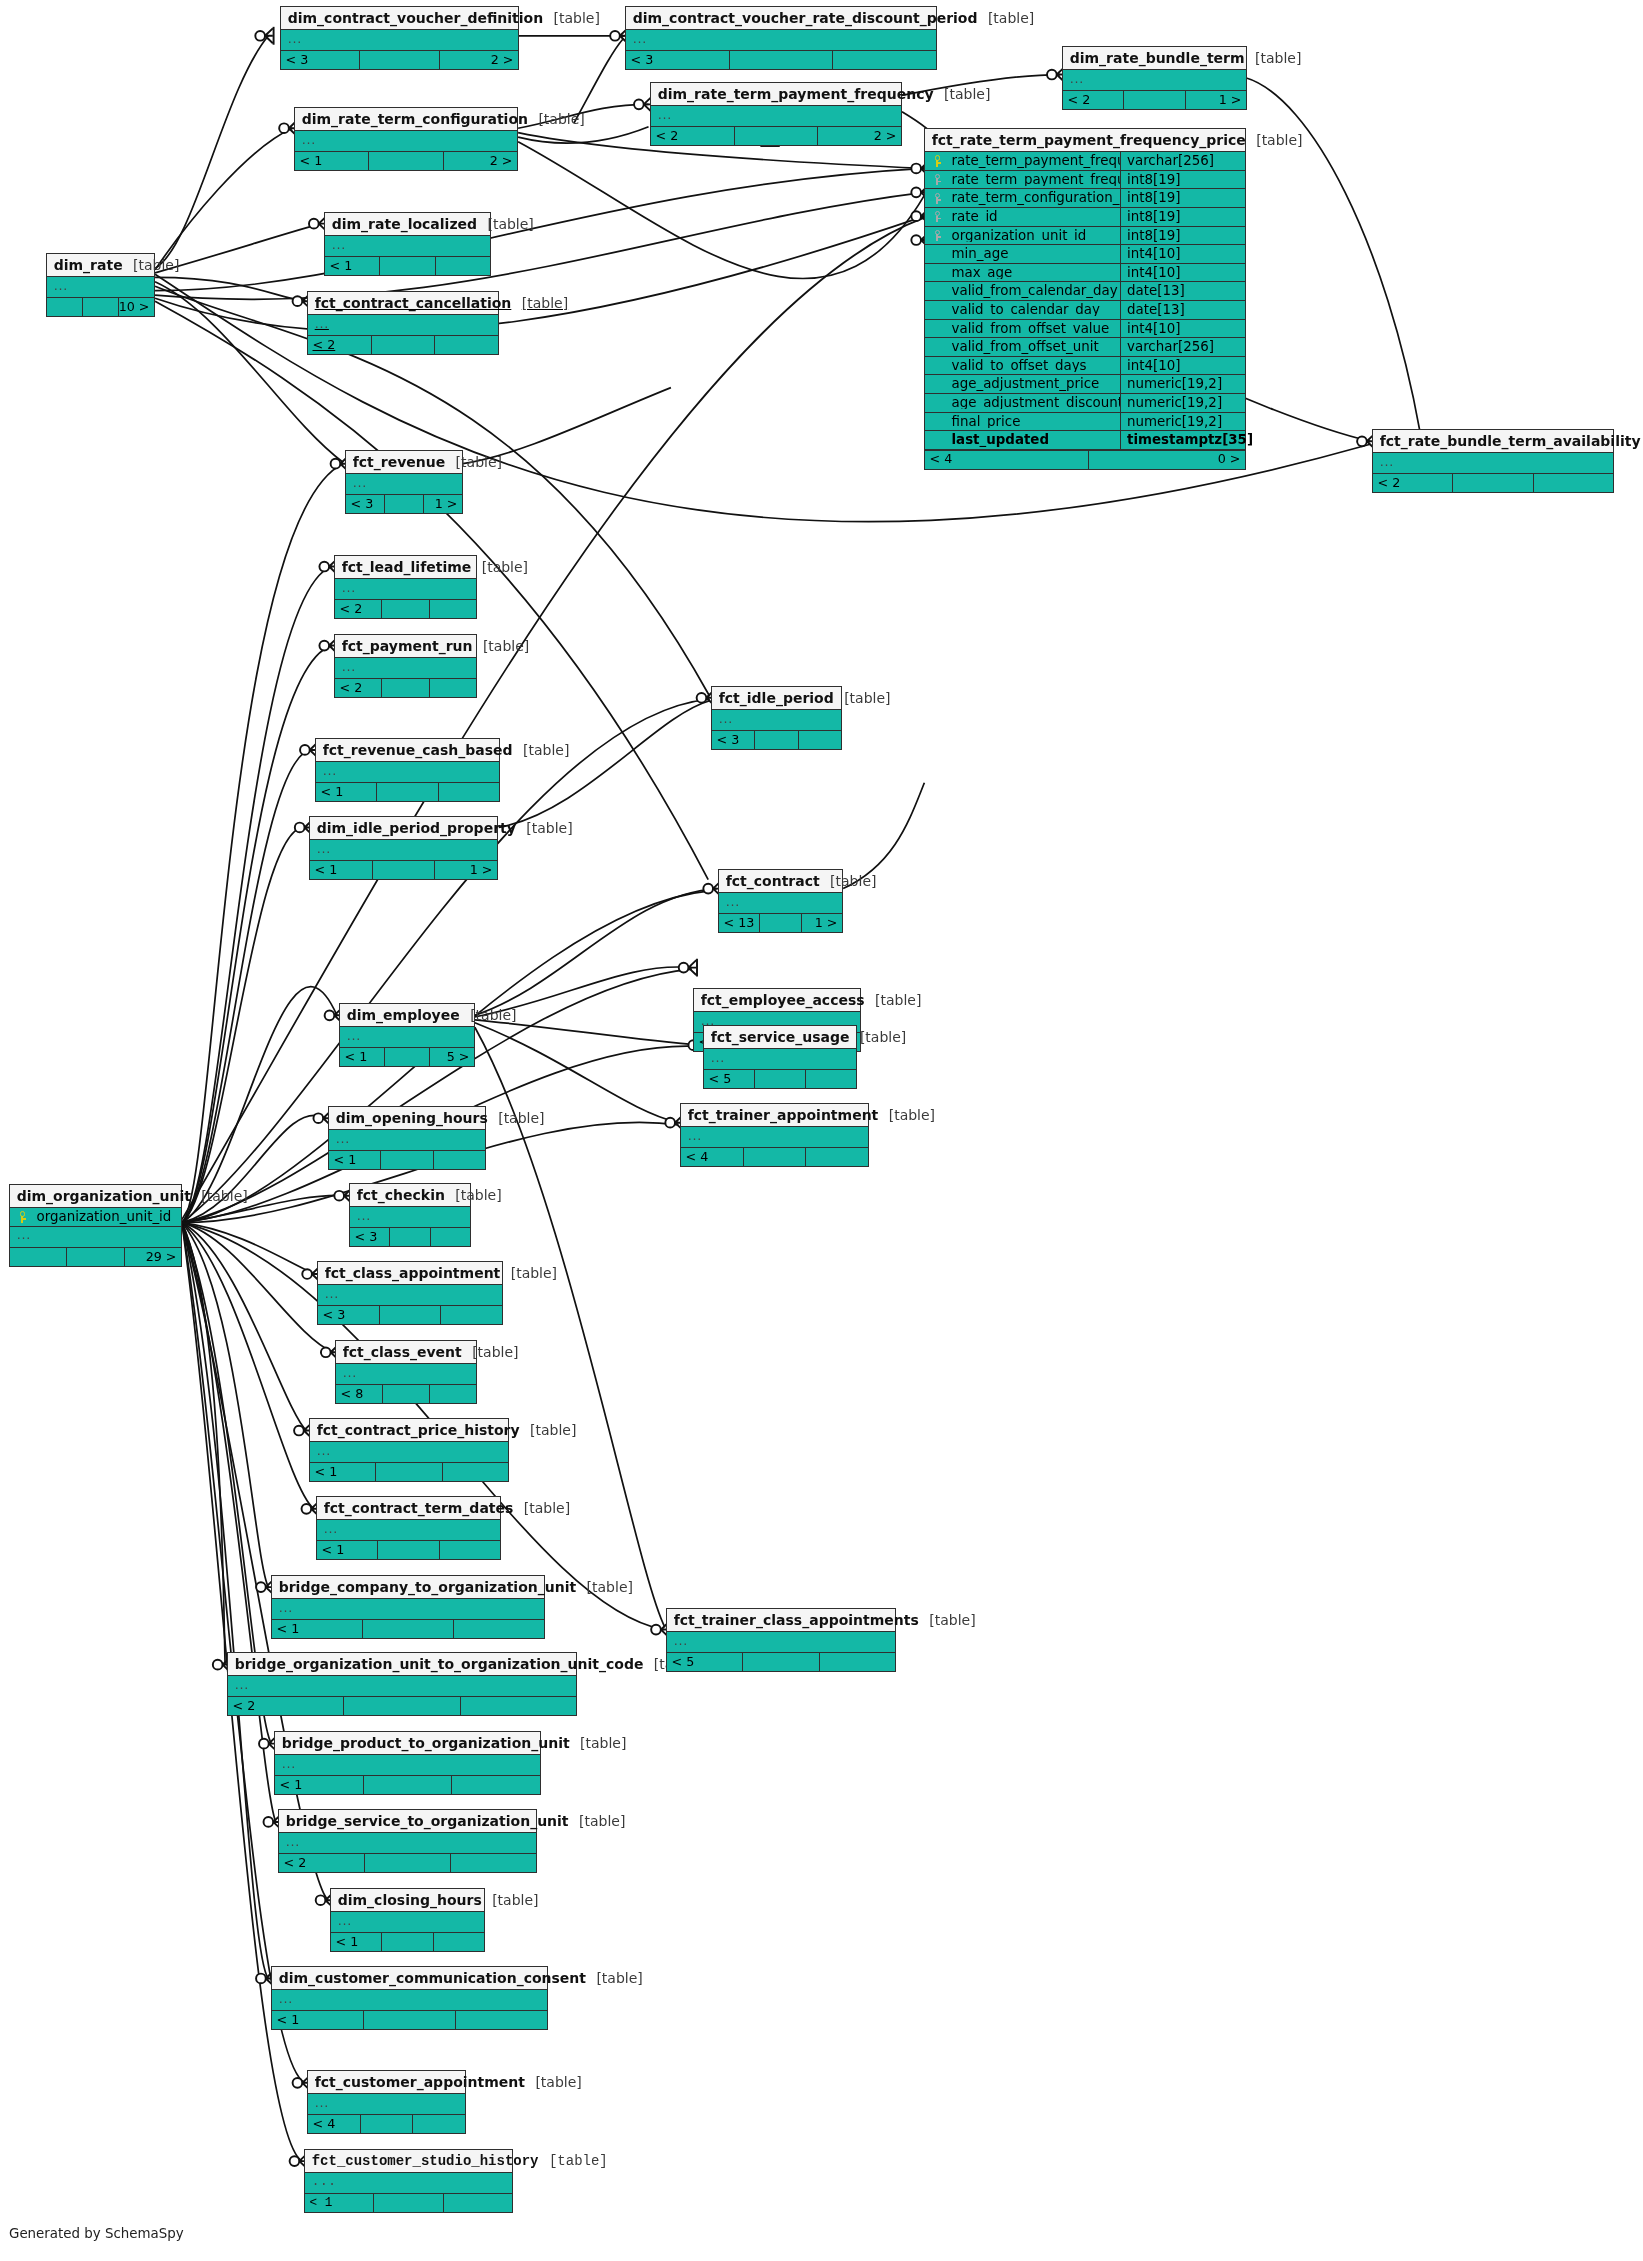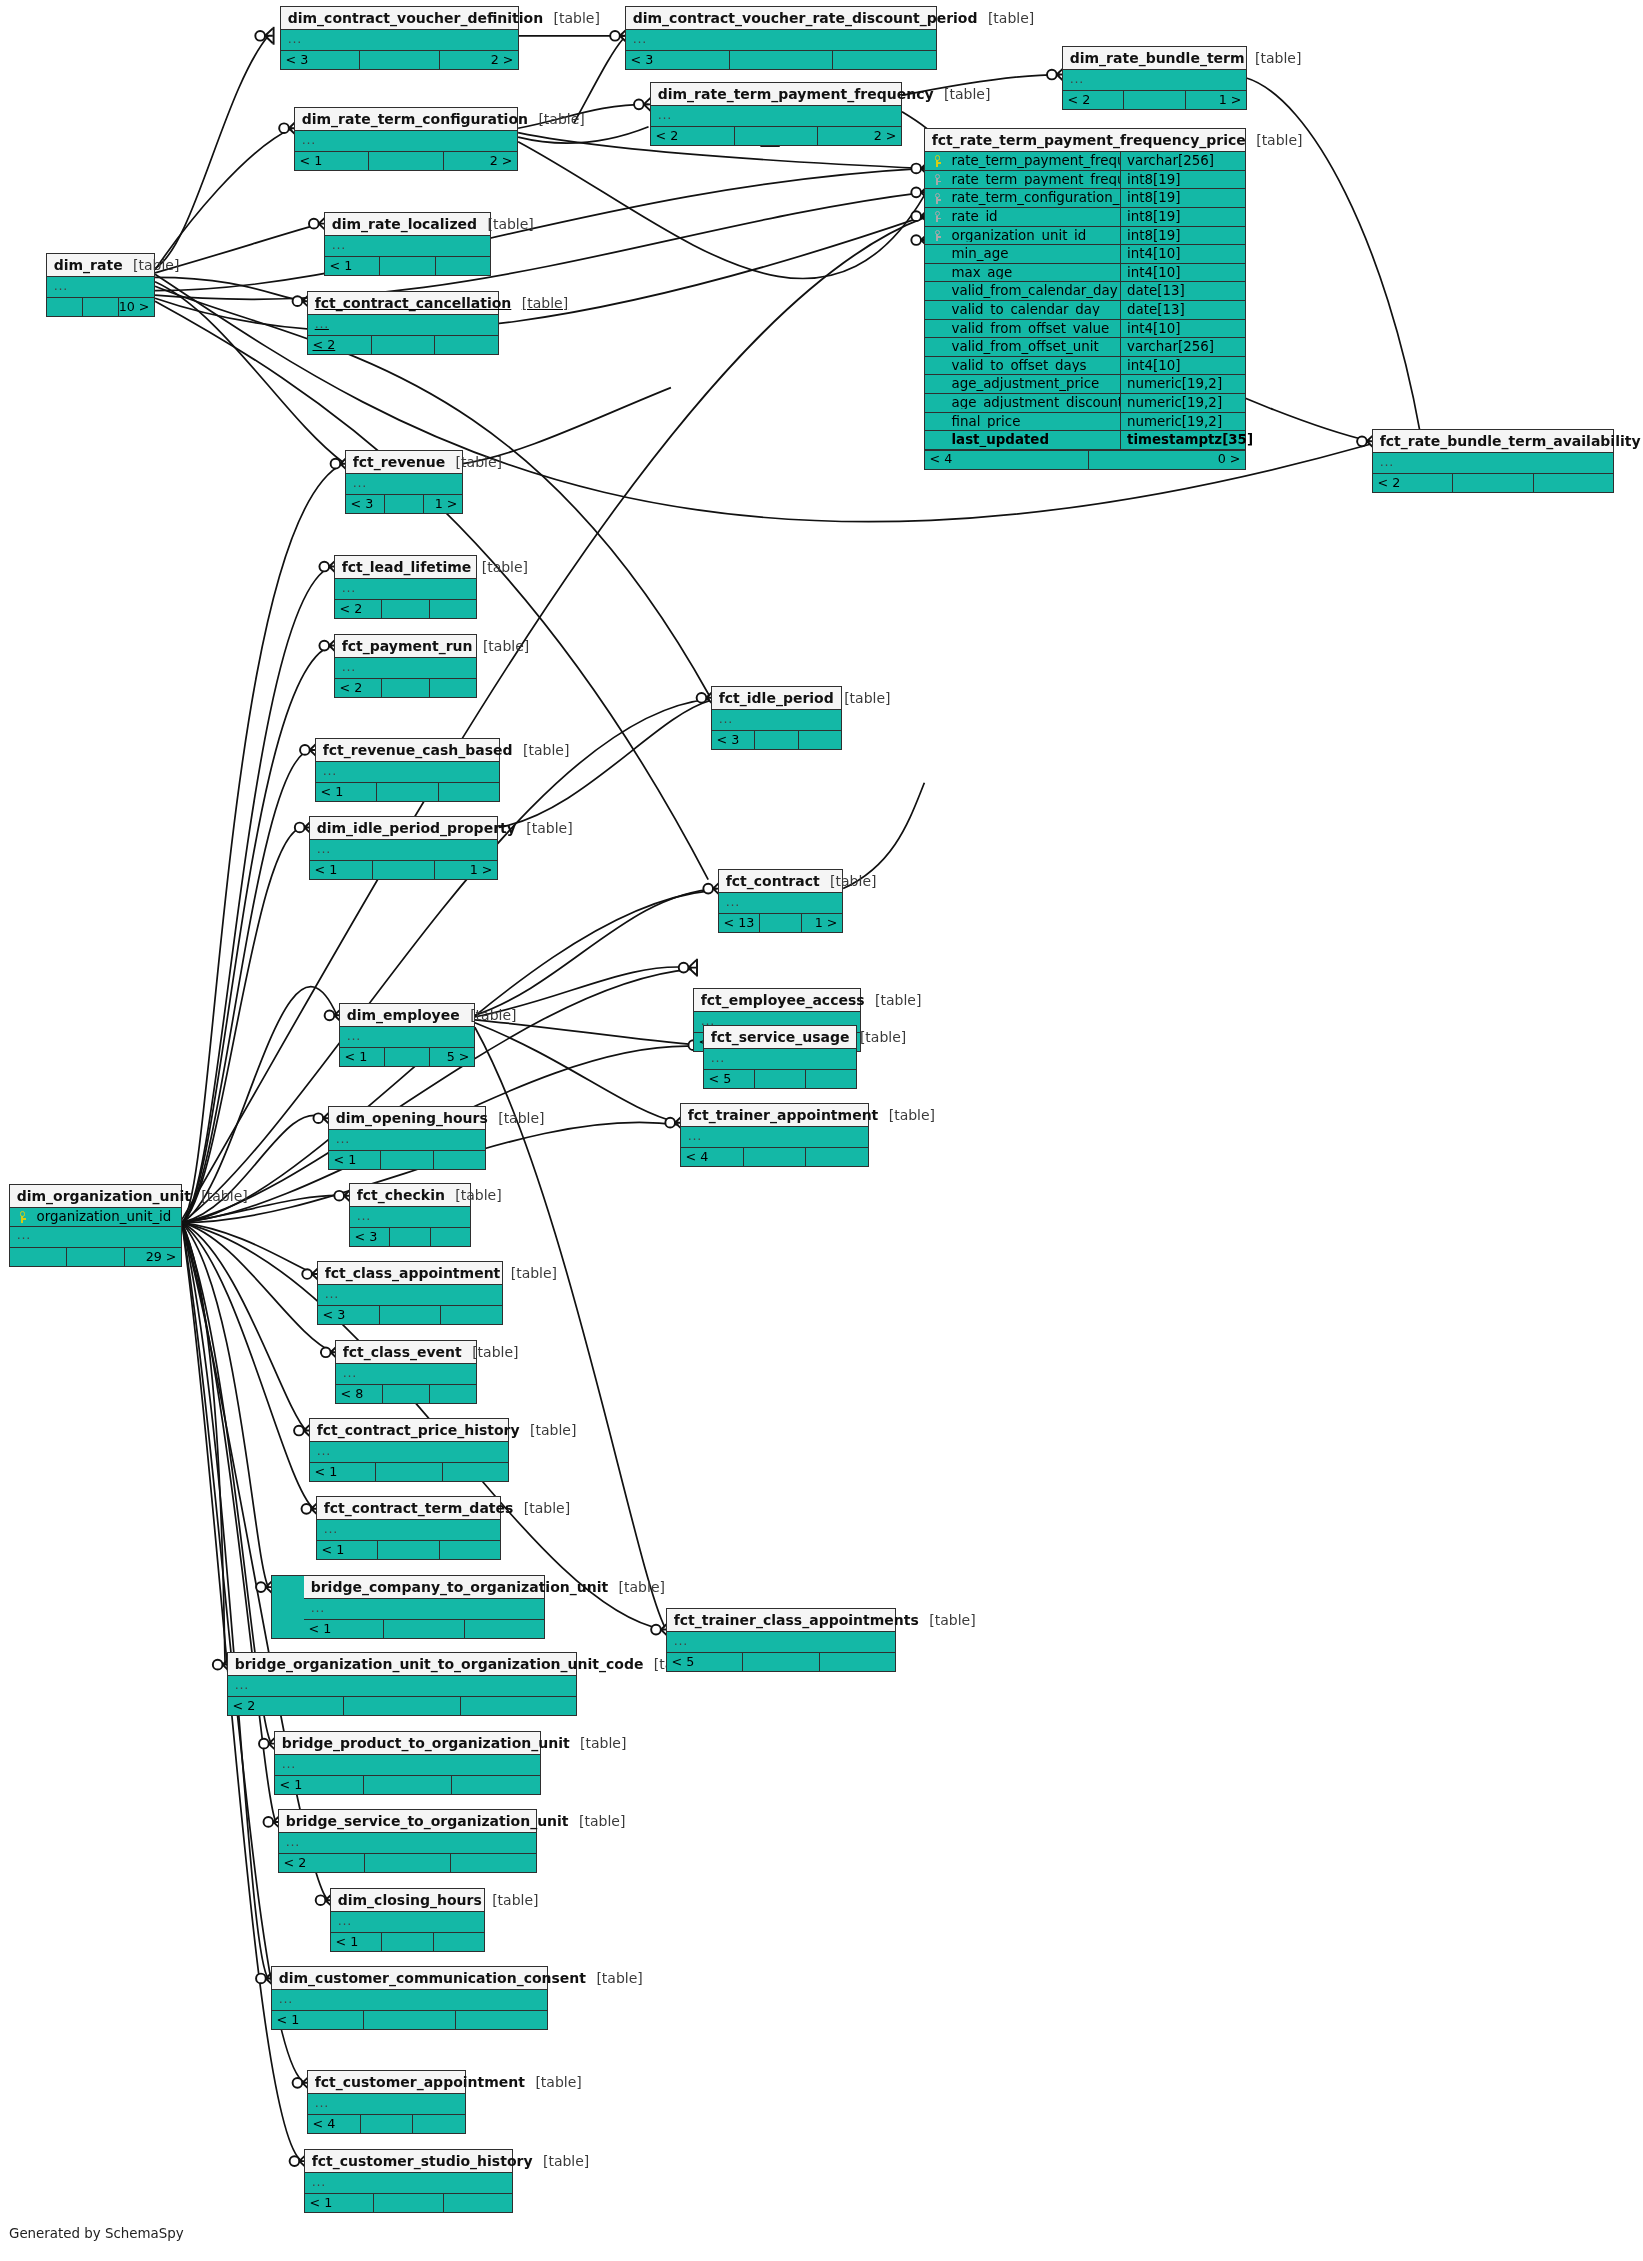--- a/index.html
+++ b/index.html
@@ -734,21 +734,21 @@
           <span class="nm">fct_contract_term_dates</span>
           <span class="tag">[table]</span>
         </div>
         <div class="ell">...</div>
         <div class="foot">
           <span class="f1">&lt; 1</span>
           <span class="f2"></span>
           <span class="f3"></span>
         </div>
       </div>
-      <div class="tbl" style="left: 271px; top: 1575px; width: 274px; padding-left: 32px;">
+      <div class="tbl" style="left: 271px; top: 1575px; width: 274px;">
         <div class="hdr">
           <span class="nm">bridge_company_to_organization_unit</span>
           <span class="tag">[table]</span>
         </div>
         <div class="ell">...</div>
         <div class="foot">
           <span class="f1">&lt; 1</span>
           <span class="f2"></span>
           <span class="f3"></span>
         </div>
@@ -830,21 +830,21 @@
           <span class="nm">fct_customer_appointment</span>
           <span class="tag">[table]</span>
         </div>
         <div class="ell">...</div>
         <div class="foot">
           <span class="f1">&lt; 4</span>
           <span class="f2"></span>
           <span class="f3"></span>
         </div>
       </div>
-      <div class="tbl" style="left: 304px; top: 2149px; width: 209px;">
+      <div class="tbl" style="left: 304px; top: 2149px; width: 209px; font-family: Liberation Mono, monospace;">
         <div class="hdr">
           <span class="nm">fct_customer_studio_history</span>
           <span class="tag">[table]</span>
         </div>
         <div class="ell">...</div>
         <div class="foot">
           <span class="f1">&lt; 1</span>
           <span class="f2"></span>
           <span class="f3"></span>
         </div>

